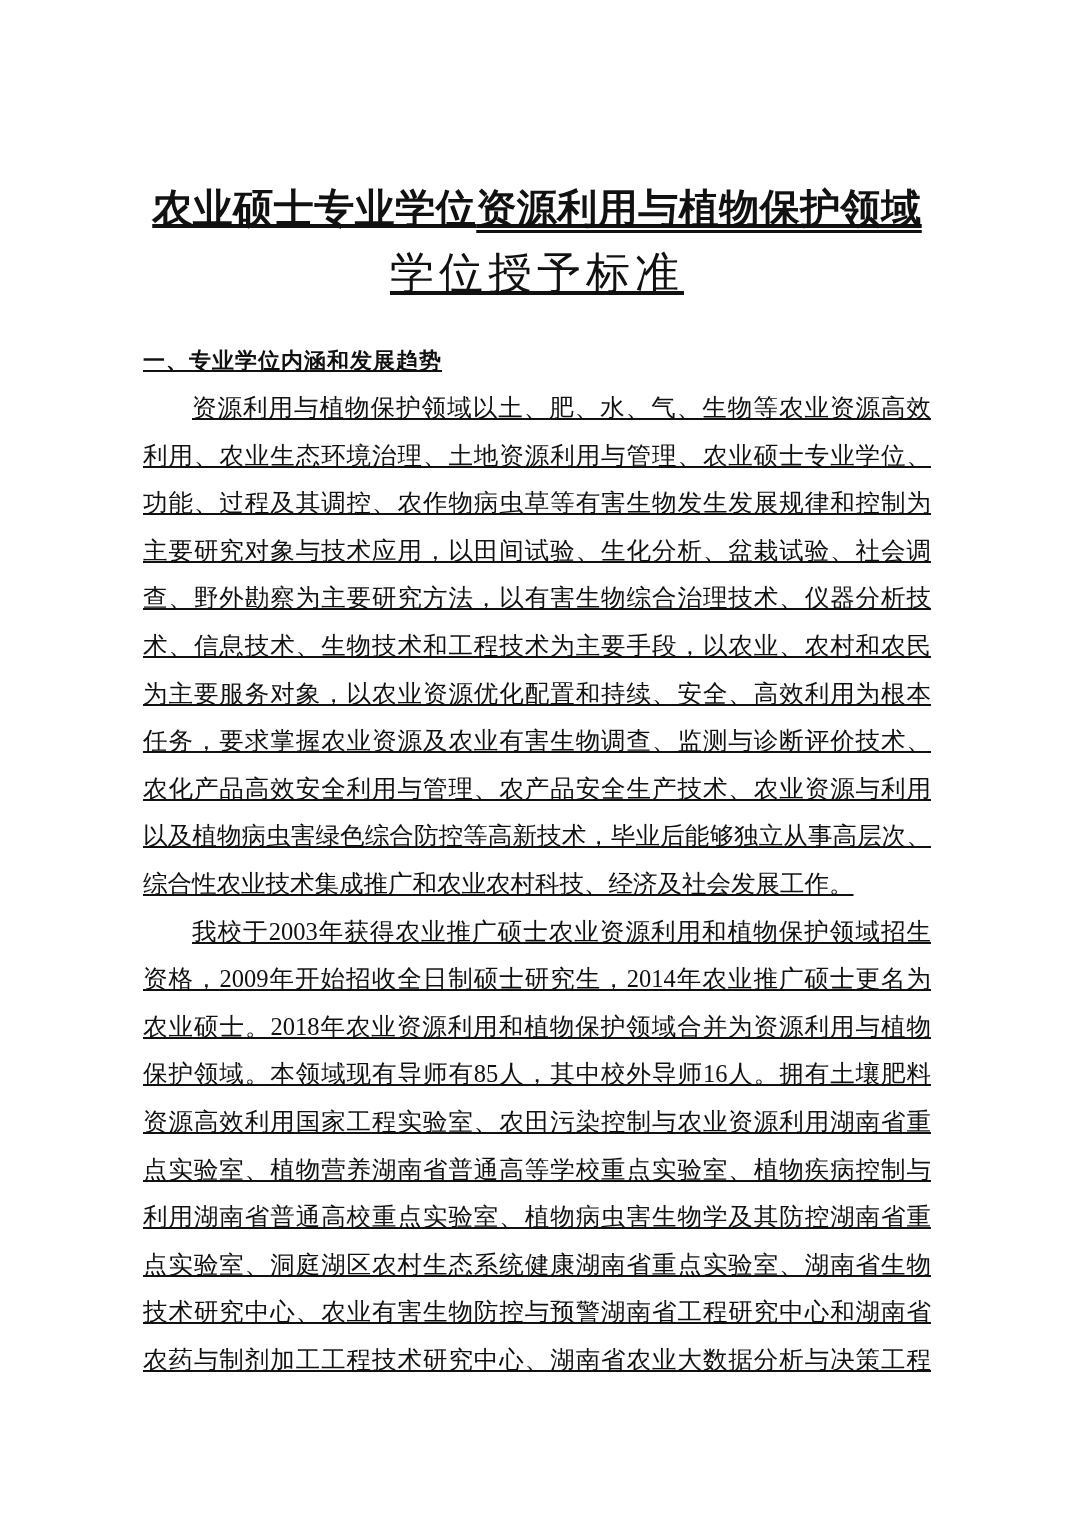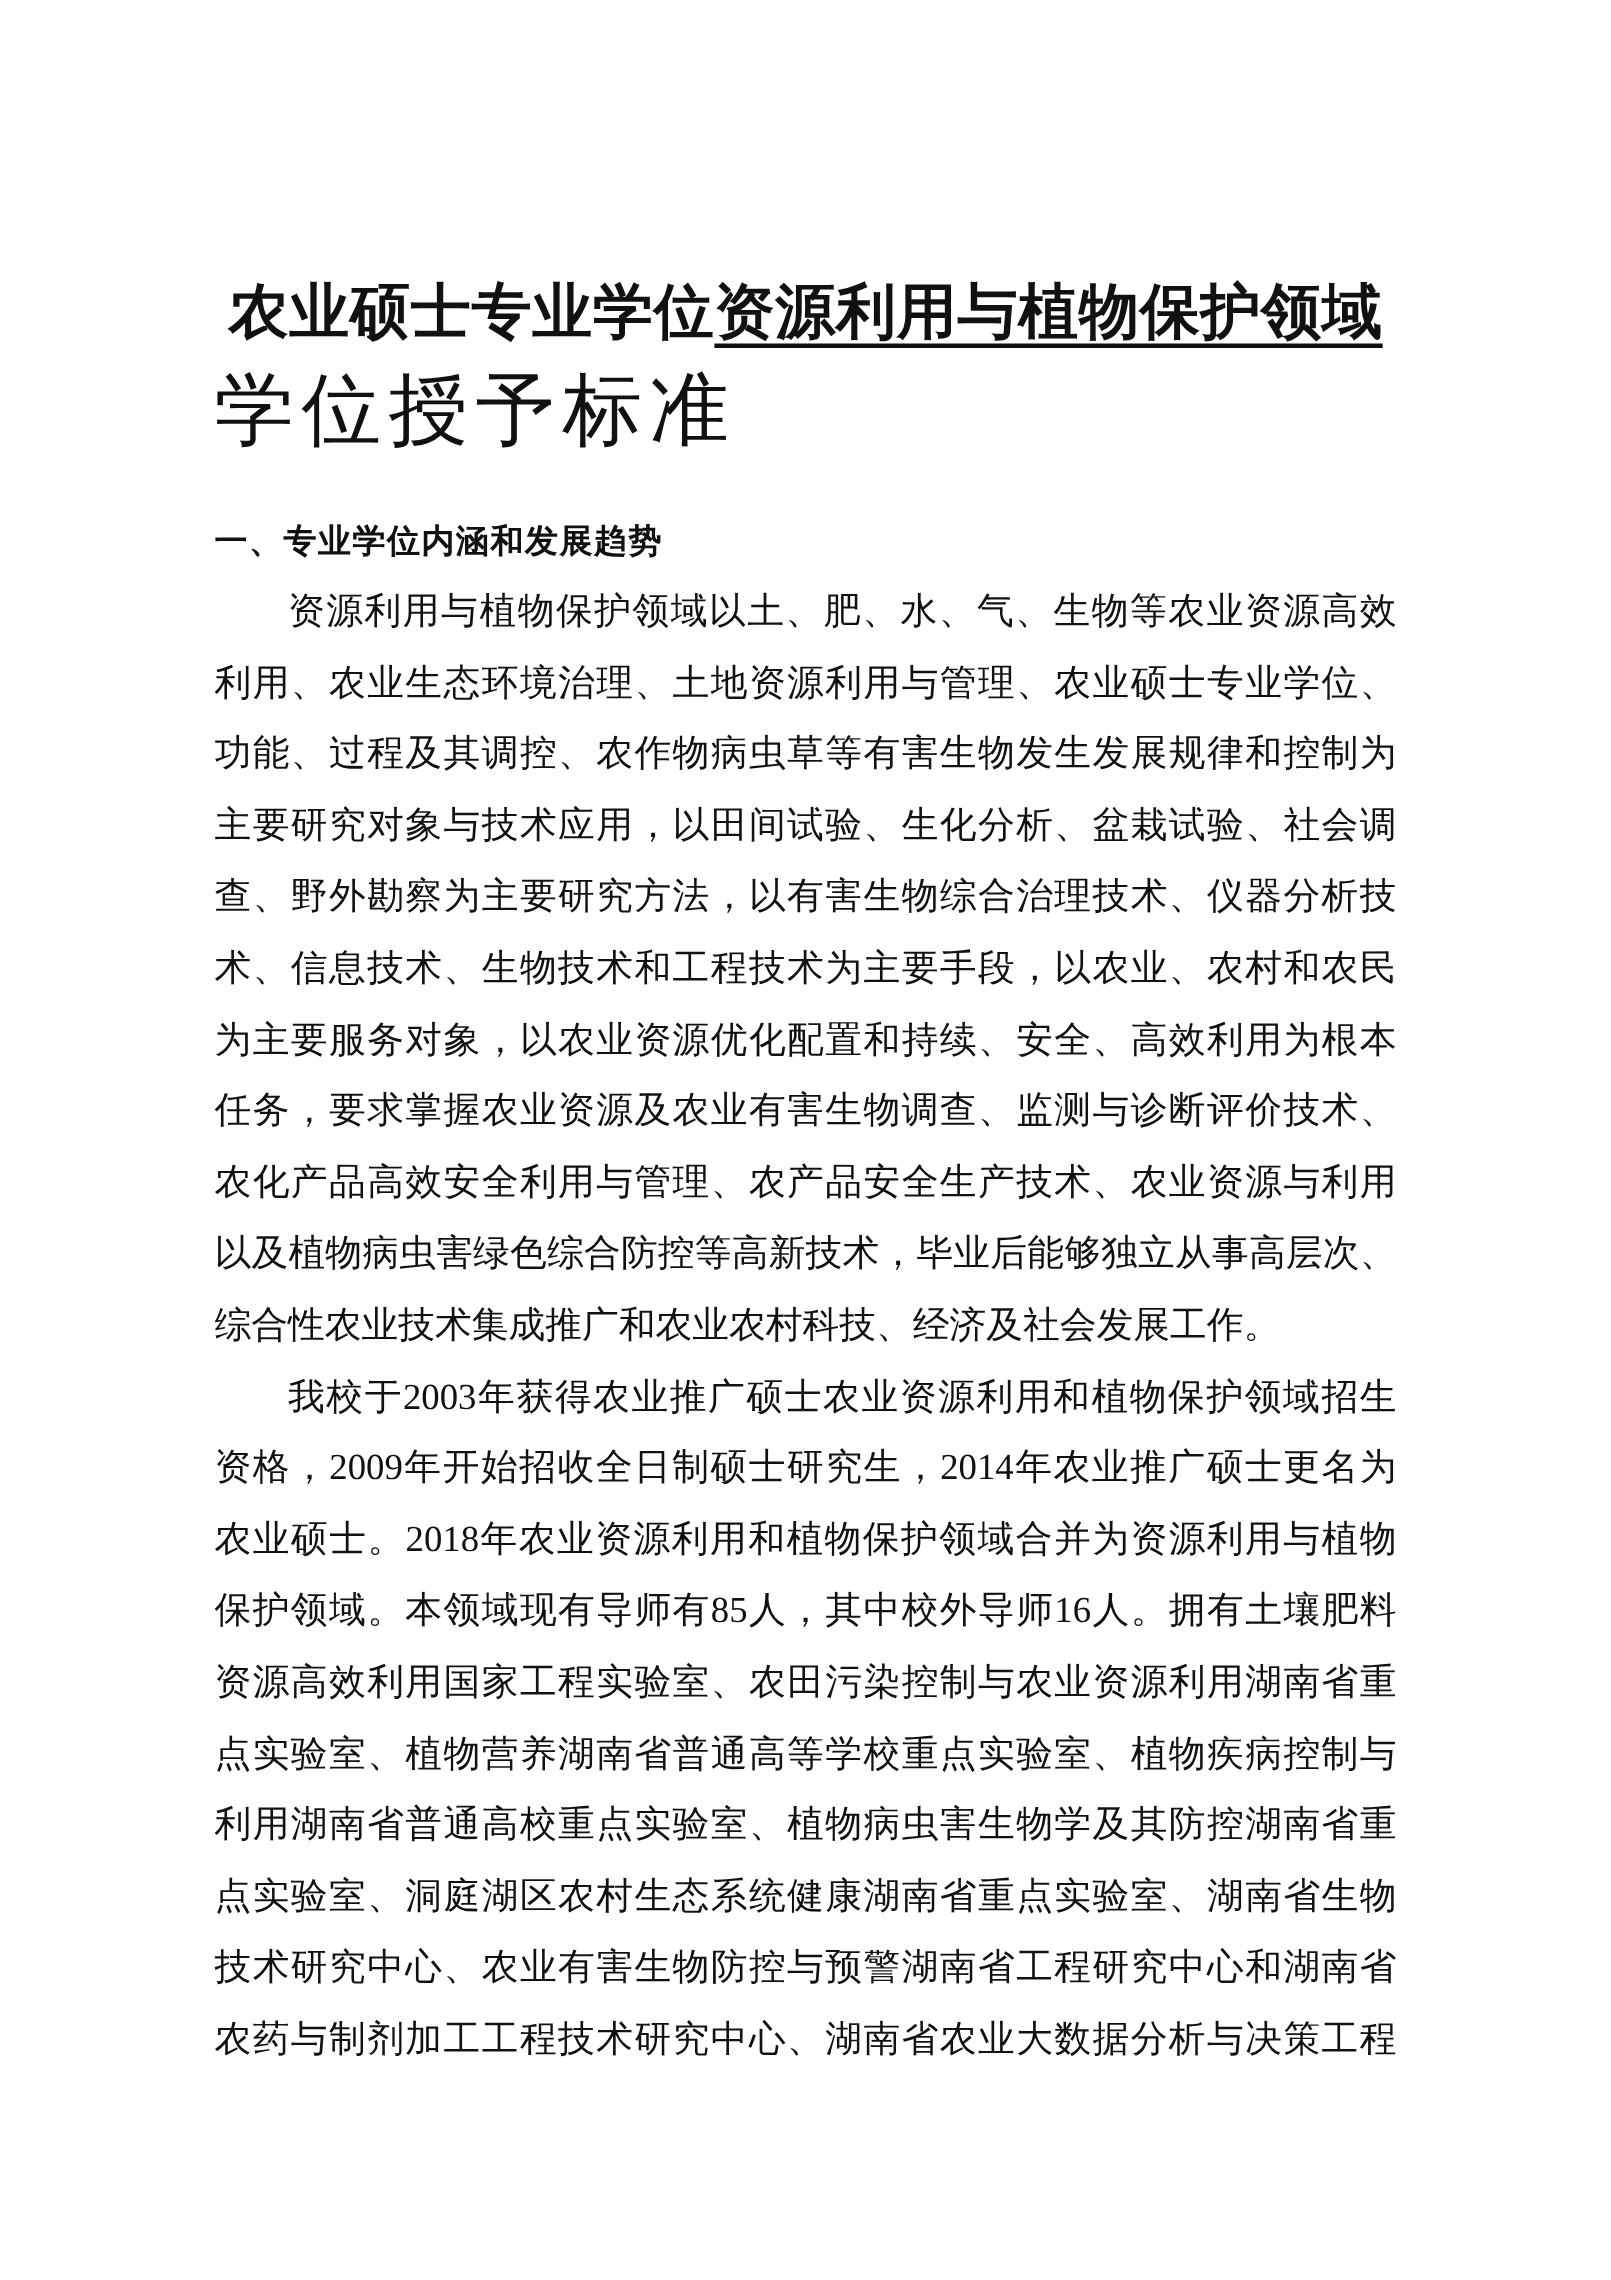--- a/index.html
+++ b/index.html
@@ -7,43 +7,45 @@
     position: relative;
     width: 1074px;
     height: 1520px;
     margin: 0 auto;
     background: #ffffff;
     color: #111111;
     box-sizing: border-box;
     padding: 180px 143px 0 143px;
     overflow: hidden;
     font-family: "Liberation Serif", "DejaVu Serif", serif;
+    text-decoration: underline;
   }
   .title1 {
     margin: 0;
     font-family: "Liberation Sans", "DejaVu Sans", sans-serif;
     font-weight: bold;
     font-size: 40px;
     line-height: 56px;
     text-align: center;
     white-space: nowrap;
     letter-spacing: 0.5px;
   }
   .title1 .u {
     text-decoration: underline;
     text-decoration-thickness: 3px;
     text-underline-offset: 8px;
   }
   .title2 {
     margin: 10px 0 0 0;
     font-family: "Liberation Serif", "DejaVu Serif", serif;
     font-weight: normal;
-    font-size: 53px;
+    font-size: 44px;
     line-height: 56px;
     letter-spacing: 5px;
+    text-align: center;
   }
   .heading {
     margin: 36px 0 0 0;
     font-family: "Liberation Sans", "DejaVu Sans", sans-serif;
     font-weight: bold;
     font-size: 22px;
     line-height: 46px;
     letter-spacing: 1px;
   }
   .para { margin: 0; }

